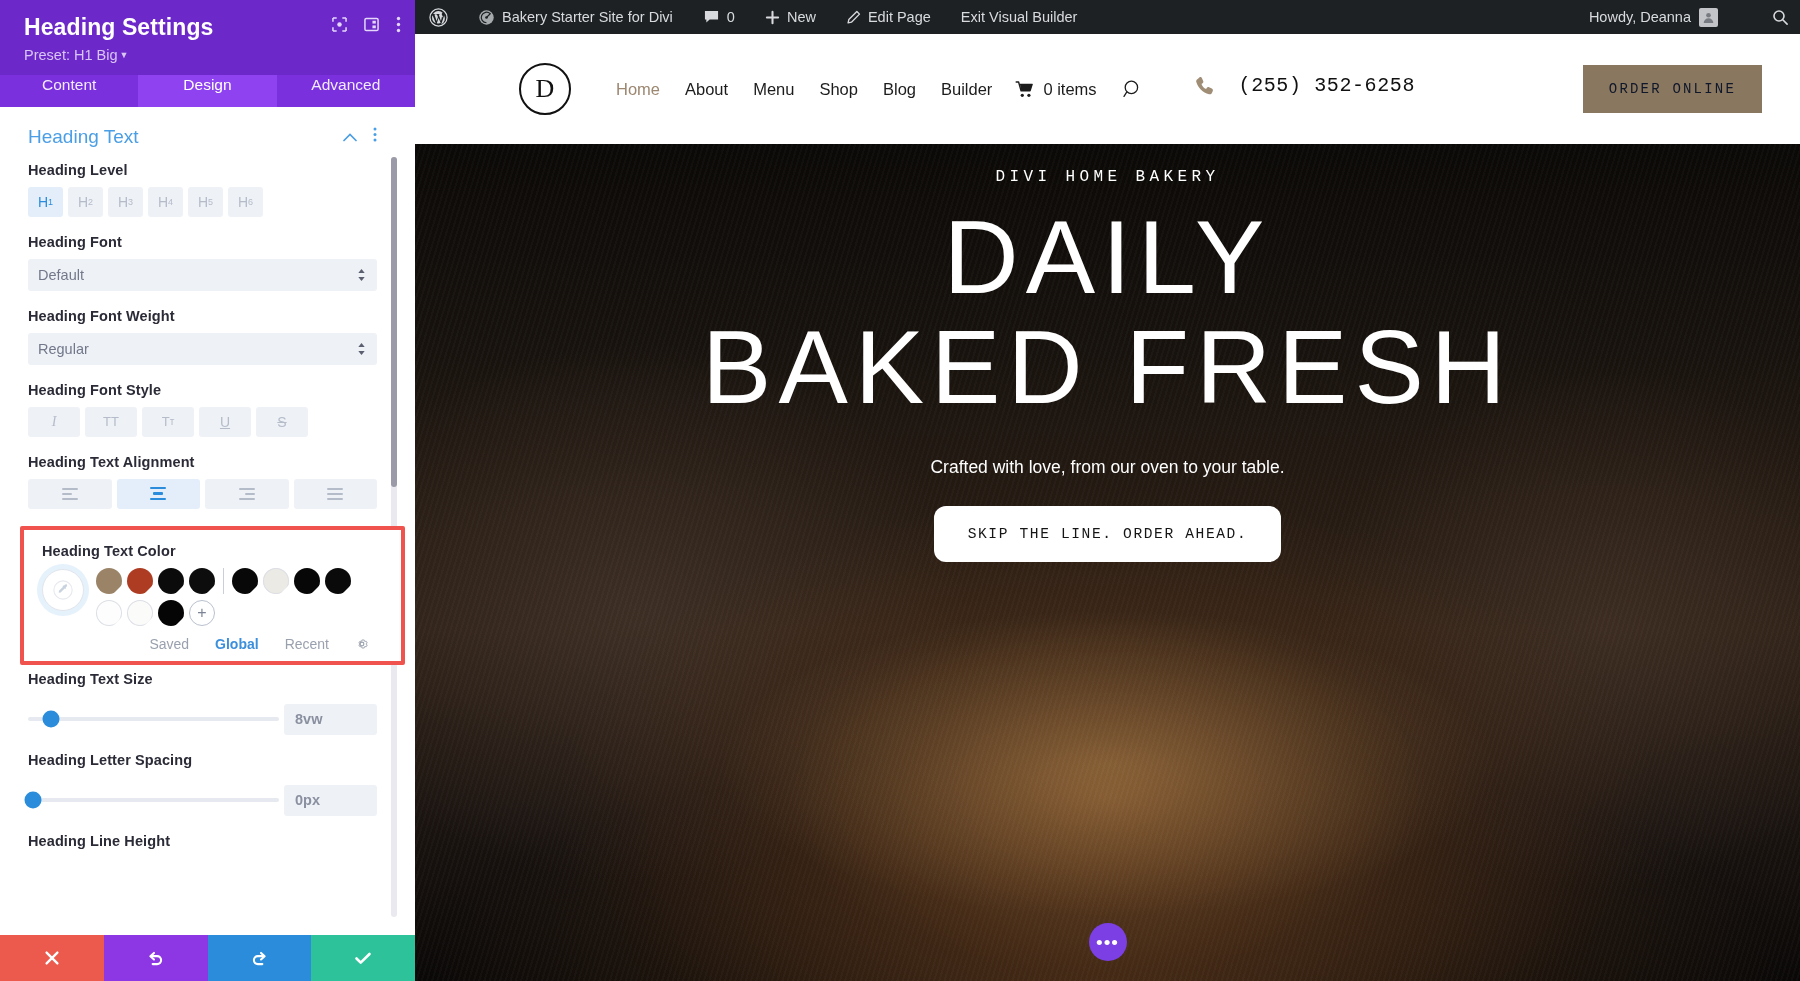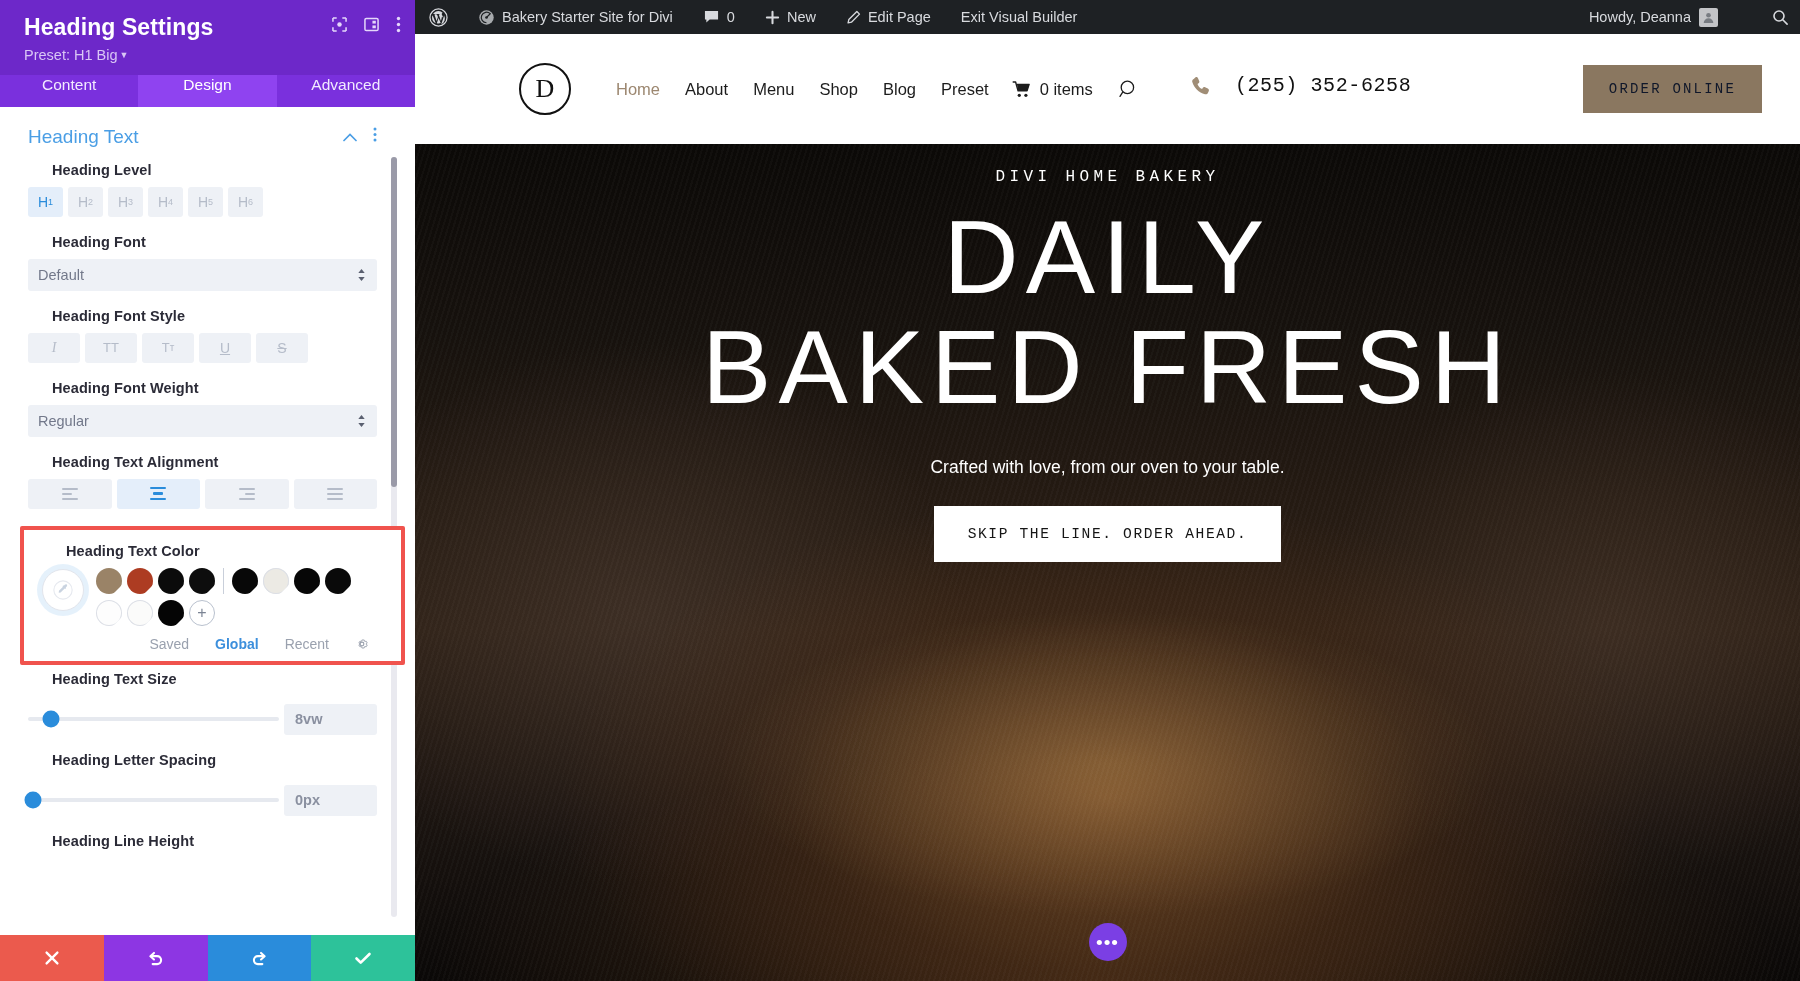--- a/index.html
+++ b/index.html
@@ -74,21 +74,21 @@
     padding: 19px 0 14px;
   }
   .section-head h3 {
     color: #4a9ee5; font-size: 19px; font-weight: 400;
   }
   .section-head .sh-icons { display:flex; align-items:center; gap: 16px; color:#4a9ee5;}
 
   .field { margin-bottom: 17px; }
   .field-label {
     font-size: 14.5px; color: #2b2b37; font-weight: 600;
-    margin-bottom: 9px; letter-spacing: .1px; margin-left: 24px;
+    margin-bottom: 9px; letter-spacing: .1px;
   }
   .btn-row { display: flex; gap: 5px; }
   .opt-btn {
     background: #eef1f6; border-radius: 3px; height: 30px;
     display: flex; align-items: center; justify-content: center;
     color: #b5bcc9; font-size: 14px; cursor: pointer; user-select:none;
   }
   .opt-btn.hlevel { width: 35px; }
   .opt-btn.fstyle { width: 52px; }
   .opt-btn.active { background: #e4eefa; color: #2a8cdb; }
@@ -264,20 +264,21 @@
     font-family: "Liberation Sans", sans-serif;
   }
   .hero-sub {
     margin-top: 35px; font-size: 17.5px; color: #fff; font-weight: 400;
   }
   .hero-cta {
     margin: 28px auto 0; background: #fff; color: #161616;
     font-family: "Liberation Mono", monospace; font-size: 14.6px;
     letter-spacing: 1.6px; display: inline-block; padding: 20px 34px;
     cursor: pointer;
+    border-radius: 12px;
   }
   .fab {
     position: absolute; left: 50%; transform: translateX(-50%);
     bottom: 20px; width: 38px; height: 38px; border-radius: 50%;
     background: #7b3fe4; color: #fff; display: flex; align-items: center;
     justify-content: center; cursor: pointer; z-index: 6; font-size: 19px;
     letter-spacing: 1px; line-height: 1;
   }
 </style>
 </head>
@@ -365,40 +366,40 @@
             <span class="sel-arrows">
               <svg width="9" height="13" viewBox="0 0 9 13">
                   <path d="M4.5 0.5l3.2 4H1.3z" fill="#5a6070"></path>
                   <path d="M4.5 12.5l3.2-4H1.3z" fill="#5a6070"></path>
                 </svg>
             </span>
           </div>
         </div>
 
         <div class="field">
-          <div class="field-label">Heading Font Style</div>
-          <div class="btn-row">
-            <div class="opt-btn fstyle" style="font-style:italic;font-family:'Liberation Serif',serif;">I</div>
-            <div class="opt-btn fstyle" style="font-size:13px;">TT</div>
-            <div class="opt-btn fstyle" style="font-size:13px;">T<span style="font-size:10px;">т</span></div>
-            <div class="opt-btn fstyle" style="text-decoration:underline;">U</div>
-            <div class="opt-btn fstyle" style="text-decoration:line-through;">S</div>
-          </div>
-        </div>
-
-        <div class="field">
           <div class="field-label">Heading Font Weight</div>
           <div class="sel-wrap">
             <div class="sel">Regular</div>
             <span class="sel-arrows">
               <svg width="9" height="13" viewBox="0 0 9 13">
                   <path d="M4.5 0.5l3.2 4H1.3z" fill="#5a6070"></path>
                   <path d="M4.5 12.5l3.2-4H1.3z" fill="#5a6070"></path>
                 </svg>
             </span>
+          </div>
+        </div>
+
+        <div class="field">
+          <div class="field-label">Heading Font Style</div>
+          <div class="btn-row">
+            <div class="opt-btn fstyle" style="font-style:italic;font-family:'Liberation Serif',serif;">I</div>
+            <div class="opt-btn fstyle" style="font-size:13px;">TT</div>
+            <div class="opt-btn fstyle" style="font-size:13px;">T<span style="font-size:10px;">т</span></div>
+            <div class="opt-btn fstyle" style="text-decoration:underline;">U</div>
+            <div class="opt-btn fstyle" style="text-decoration:line-through;">S</div>
           </div>
         </div>
 
         <div class="field">
           <div class="field-label">Heading Text Alignment</div>
           <div class="btn-row">
             <div class="opt-btn align">
               <span class="align-bars">
                   <i style="width:16px"></i>
                   <i style="width:10px"></i>
@@ -584,21 +585,21 @@
     </div>
 
     <div class="site-header">
       <div class="logo-circle">D</div>
       <nav class="main-nav">
         <a class="current">Home</a>
         <a>About</a>
         <a>Menu</a>
         <a>Shop</a>
         <a>Blog</a>
-        <a>Preset</a>
+        <a>Builder</a>
       </nav>
       <div class="cart-link">
         <svg width="21" height="17" viewBox="0 0 22 18">
             <path d="M0.6 1h3.1l2.6 9.4h9.5L18 3.6H5.2" fill="none" stroke="#1c1c1c" stroke-width="1.5" stroke-linejoin="round"></path>
             <path d="M5.2 3.6H18l-2.2 6.8H6.3z" fill="#1c1c1c"></path>
             <circle cx="7.6" cy="15.2" r="1.7" fill="#1c1c1c"></circle>
             <circle cx="14.6" cy="15.2" r="1.7" fill="#1c1c1c"></circle>
           </svg>
         <span>0 items</span>
       </div>

